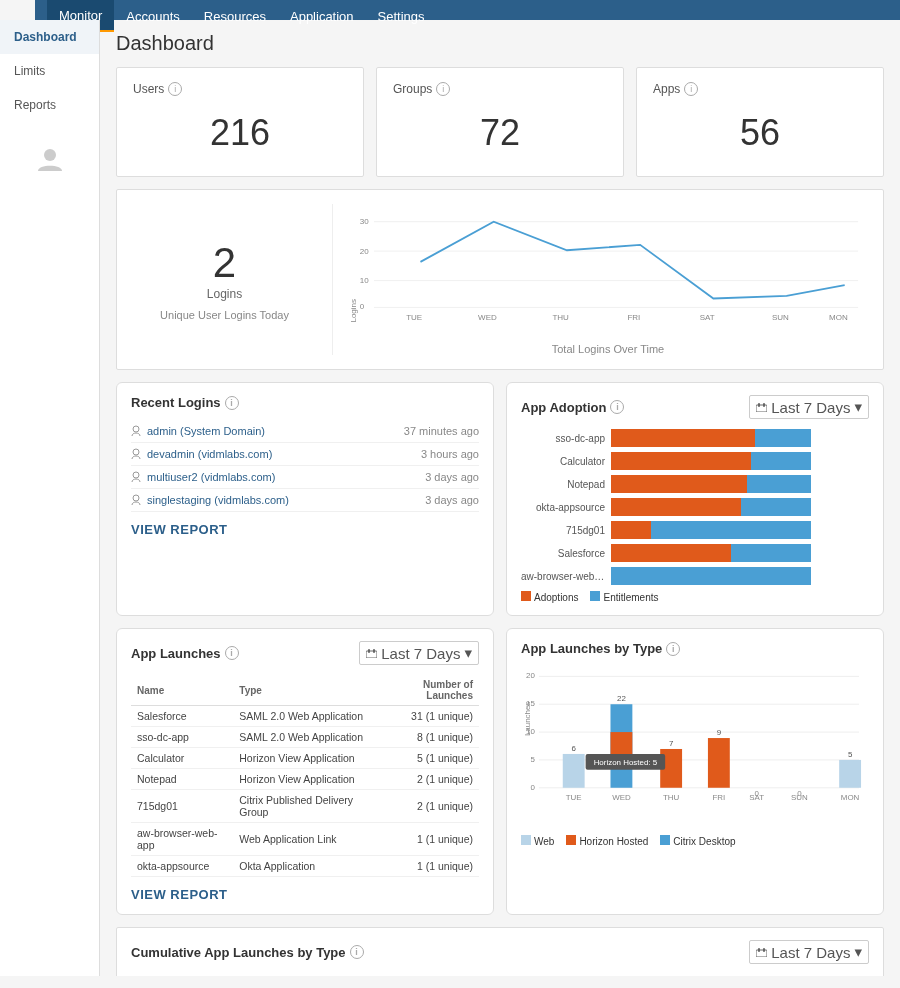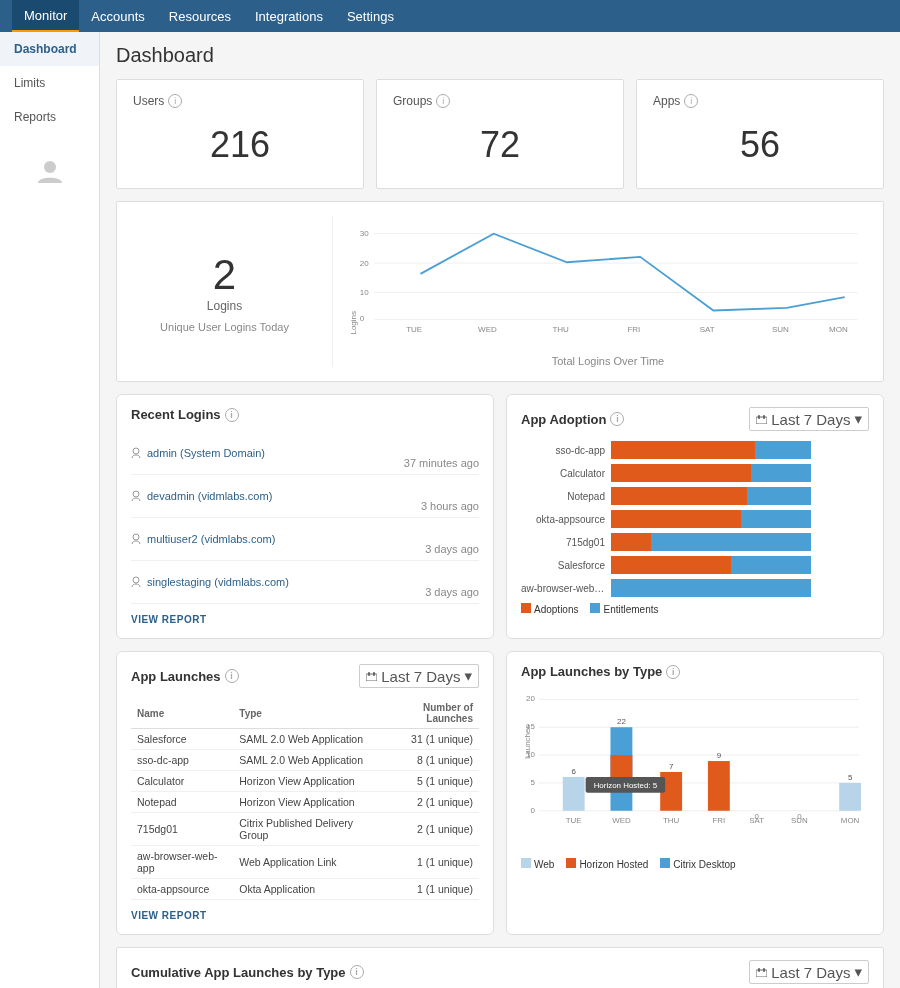--- a/index.html
+++ b/index.html
@@ -1,19 +1,19 @@
 <!DOCTYPE html>
 <html><head>
   <meta charset="utf-8">
   <style>
     * { box-sizing: border-box; margin: 0; padding: 0; }
     body { font-family: -apple-system, BlinkMacSystemFont, 'Segoe UI', Arial, sans-serif; font-size: 12px; background: #f5f5f5; color: #333; }
 
     
-    .top-nav { background: #2c5f8a; display: flex; align-items: flex-start; height: 32px; padding: 0 12px; }
+    .top-nav { background: #2c5f8a; display: flex; align-items: flex-start; height: 20px; padding: 0 12px; margin-left: 35px; }
     .top-nav-item { color: #fff; padding: 0 12px; height: 32px; display: flex; align-items: center; font-size: 13px; cursor: pointer; }
     .top-nav-item.active { background: #1a4a70; border-bottom: 2px solid #f90; }
 
     
     .layout { display: flex; height: calc(988px - 32px); }
 
     
     .sidebar { width: 100px; background: #fff; border-right: 1px solid #ddd; flex-shrink: 0; }
     .sidebar-item { padding: 10px 14px; cursor: pointer; font-size: 12px; color: #555; }
     .sidebar-item.active { background: #f0f4f8; color: #2c5f8a; font-weight: 600; }
@@ -42,22 +42,22 @@
 
     
     .two-col { display: flex; gap: 12px; margin-bottom: 12px; }
     .panel { background: #fff; border: 1px solid #ddd; border-radius: 6px; flex: 1; padding: 12px 14px; }
     .panel-header { display: flex; justify-content: space-between; align-items: center; margin-bottom: 10px; }
     .panel-title { font-size: 13px; font-weight: 600; color: #333; display: flex; align-items: center; gap: 4px; }
 
     
     .login-row { display: flex; justify-content: space-between; padding: 5px 0; border-bottom: 1px solid #f0f0f0; font-size: 11px; }
     .login-user { color: #2c5f8a; display: flex; align-items: center; gap: 6px; }
-    .login-time { color: #888; margin-top: 20px; }
-    .view-report { font-size: 10px; color: #2c5f8a; text-decoration: none; margin-top: 10px; display: inline-block; cursor: pointer; font-weight: 600; text-transform: uppercase; letter-spacing: 0.5px; }
+    .login-time { color: #888; }
+    .view-report { font-size: 13px; color: #2c5f8a; text-decoration: none; margin-top: 10px; display: inline-block; cursor: pointer; font-weight: 600; text-transform: uppercase; letter-spacing: 0.5px; }
 
     
     .adoption-bar-row { display: flex; align-items: center; margin-bottom: 5px; }
     .adoption-bar-label { width: 90px; font-size: 10px; color: #555; text-align: right; padding-right: 6px; white-space: nowrap; overflow: hidden; text-overflow: ellipsis; }
     .adoption-bar-track { flex: 1; height: 18px; display: flex; }
     .bar-orange { background: #e05a1b; height: 100%; }
     .bar-blue { background: #4a9fd4; height: 100%; }
 
     
     .dropdown { font-size: 15px; color: #555; border: 1px solid #ccc; padding: 2px 6px; border-radius: 2px; cursor: pointer; display: flex; align-items: center; gap: 4px; }
@@ -76,21 +76,21 @@
     .bottom-panel { background: #fff; border: 1px solid #ddd; border-radius: 2px; padding: 12px 14px; margin-bottom: 12px; }
     .donut-area { display: flex; align-items: center; gap: 24px; padding: 16px 8px; }
   </style>
 </head>
 <body>
 
 <nav class="top-nav">
   <div class="top-nav-item active">Monitor</div>
   <div class="top-nav-item">Accounts</div>
   <div class="top-nav-item">Resources</div>
-  <div class="top-nav-item">Integrations</div>
+  <div class="top-nav-item">Application</div>
   <div class="top-nav-item">Settings</div>
 </nav>
 
 <div class="layout">
 
   <aside class="sidebar">
     <div class="sidebar-item active">Dashboard</div>
     <div class="sidebar-item">Limits</div>
     <div class="sidebar-item">Reports</div>
     <div class="sidebar-icon">

